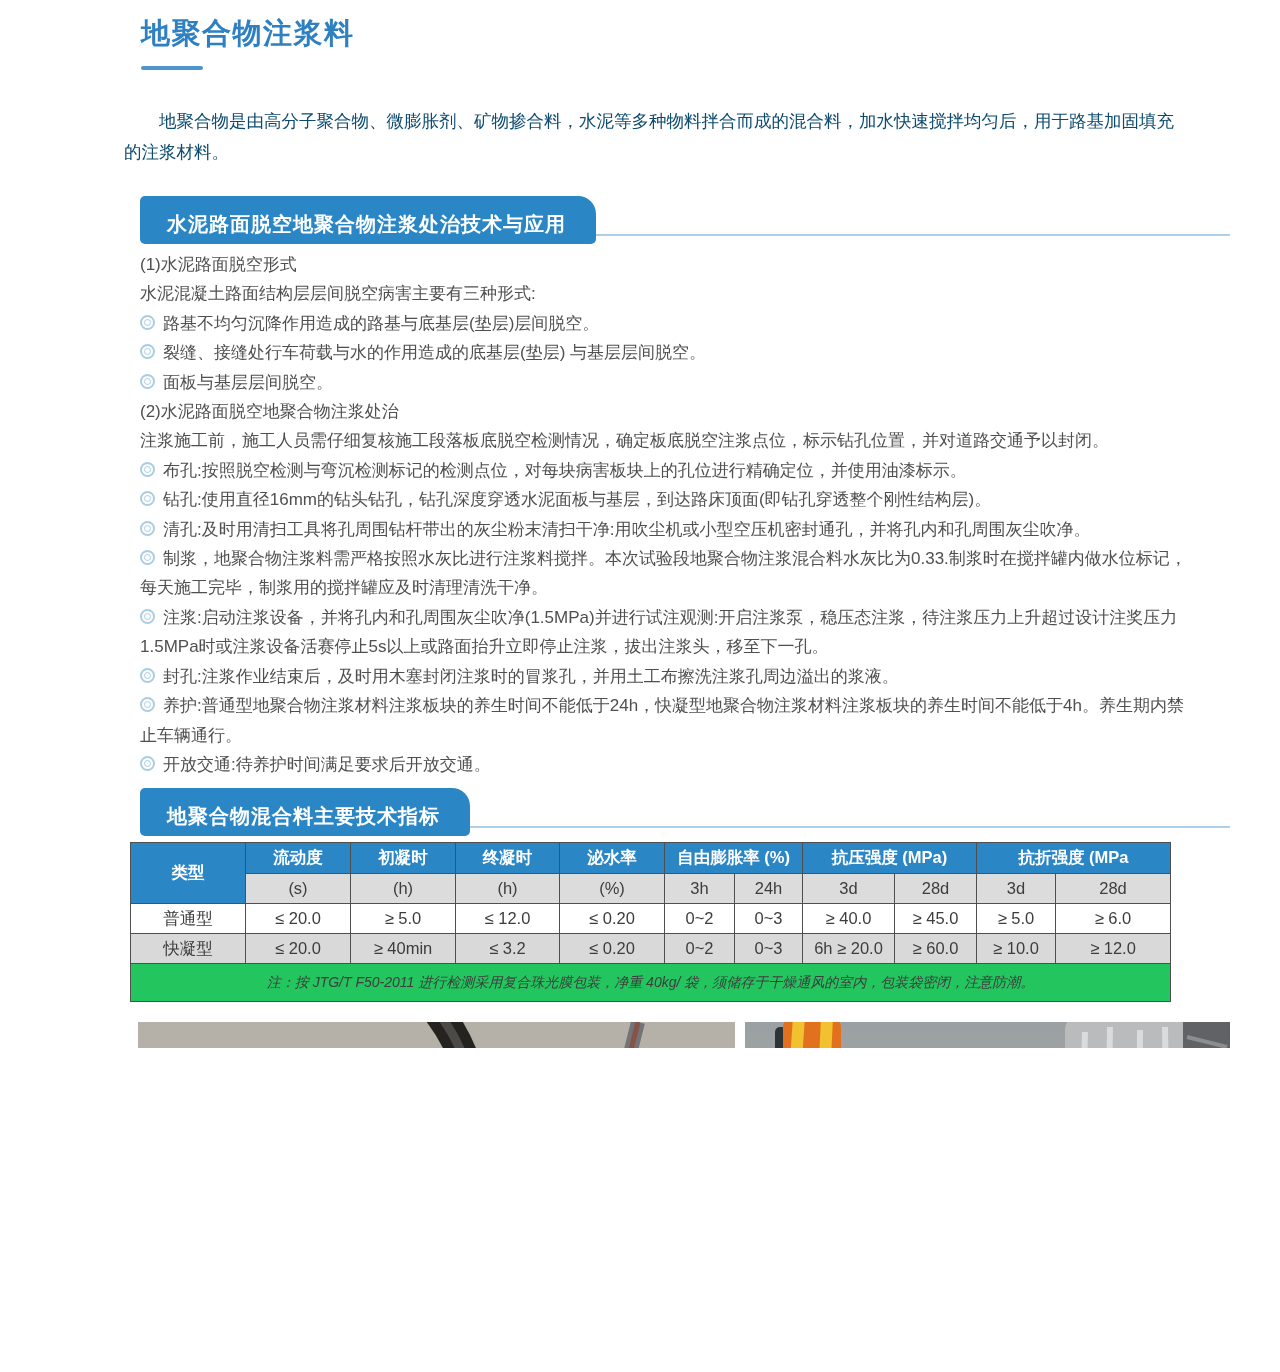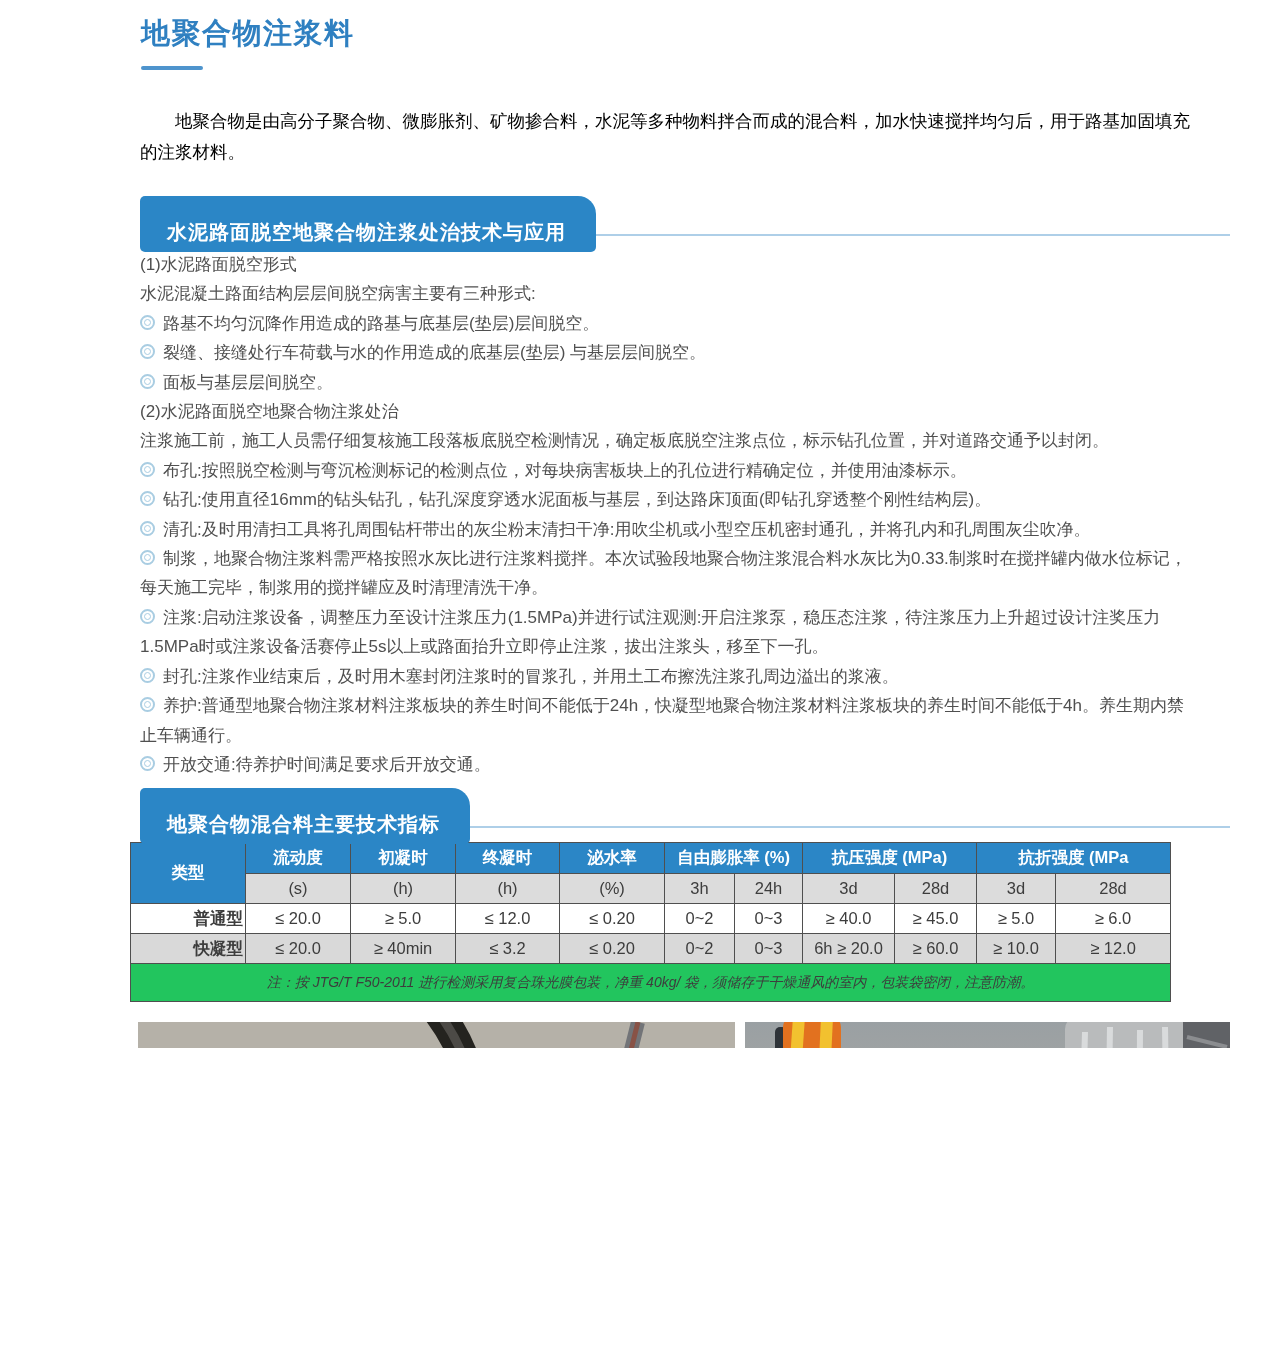--- a/index.html
+++ b/index.html
@@ -2,40 +2,40 @@
 <html><head>
 <meta charset="utf-8">
 <style>
   html,body{margin:0;padding:0;}
   body{width:1280px;height:1372px;background:#ffffff;font-family:"Liberation Sans","DejaVu Sans",sans-serif;}
   .page{position:relative;width:1280px;height:1048px;background:#fff;overflow:hidden;}
 
   .doc-title{position:absolute;top:14px;left:141px;font-size:29px;font-weight:bold;color:#2f80c1;letter-spacing:1.5px;}
   .title-dash{position:absolute;top:66px;left:141px;width:62px;height:4px;background:#4e94cd;border-radius:2px;}
 
-  .intro{position:absolute;top:106px;left:140px;width:1050px;font-size:17.5px;color:#000000;line-height:31px;text-indent:2em;}
+  .intro{position:absolute;top:106px;left:124px;width:1050px;font-size:17.5px;color:#0c4a6e;line-height:31px;text-indent:2em;}
 
   .banner-row{position:absolute;left:140px;right:50px;height:40px;}
   .banner-row::after{content:'';position:absolute;left:4px;right:0;bottom:0;height:2px;background:#aecfe8;}
-  .banner{position:relative;z-index:1;display:inline-block;background:#2b86c6;color:#ffffff;font-size:20px;font-weight:bold;line-height:40px;padding:16px 30px 0 27px;border-radius:5px 18px 5px 5px;letter-spacing:1px;}
+  .banner{position:relative;z-index:1;display:inline-block;background:#2b86c6;color:#ffffff;font-size:20px;font-weight:bold;line-height:40px;padding:8px 30px 0 27px;border-radius:5px 18px 5px 5px;letter-spacing:1px;}
   .banner-row-1{top:196px;}
   .banner-row-2{top:788px;}
 
   .body-text{position:absolute;top:250px;left:140px;width:1052px;font-size:17px;color:#4f4f4f;}
   .body-text p{margin:0;line-height:29.4px;}
   .bullet{display:inline-block;position:relative;width:11px;height:11px;border:2px solid #a9cde2;border-radius:50%;margin-right:8px;vertical-align:-1px;}
   .bullet::after{content:'';position:absolute;inset:2px;border:1.5px solid #a9cde2;border-radius:50%;}
 
   .spec-table-wrap{position:absolute;top:842px;left:130px;width:1040px;}
   table.spec{width:1040px;border-collapse:collapse;table-layout:fixed;text-align:center;color:#3d3d3d;font-size:16.5px;}
   table.spec th,table.spec td{border:1.6px solid #4f4f4f;padding:0 2px;height:29px;overflow:hidden;}
   table.spec tr.head th{background:#2b86c6;color:#fff;font-weight:bold;height:30px;}
   table.spec tr.sub th{background:#dcdcdc;font-weight:normal;}
   table.spec tr.alt td{background:#d9d9d9;}
-  table.spec td.typecell{font-weight:bold;text-align:right;}
+  table.spec td.typecell{font-weight:normal;}
   table.spec tr.note td{height:37px;font-size:14px;background:#22c55e;font-style:italic;}
 
   .photo{position:absolute;top:1022px;height:326px;overflow:hidden;}
   .photo svg{display:block;width:100%;height:100%;}
   .photo-left{left:138px;width:597px;}
   .photo-right{left:745px;width:485px;}
 
   .artifact{position:absolute;top:1350px;height:22px;background:#e7e7e7;}
 </style>
 </head>
@@ -57,21 +57,21 @@
     <p><span>水泥混凝土路面结构层层间脱空病害主要有三种形式:</span></p>
     <p><span class="bullet"></span><span>路基不均匀沉降作用造成的路基与底基层(垫层)层间脱空。</span></p>
     <p><span class="bullet"></span><span>裂缝、接缝处行车荷载与水的作用造成的底基层(垫层) 与基层层间脱空。</span></p>
     <p><span class="bullet"></span><span>面板与基层层间脱空。</span></p>
     <p><span>(2)水泥路面脱空地聚合物注浆处治</span></p>
     <p><span>注浆施工前，施工人员需仔细复核施工段落板底脱空检测情况，确定板底脱空注浆点位，标示钻孔位置，并对道路交通予以封闭。</span></p>
     <p><span class="bullet"></span><span>布孔:按照脱空检测与弯沉检测标记的检测点位，对每块病害板块上的孔位进行精确定位，并使用油漆标示。</span></p>
     <p><span class="bullet"></span><span>钻孔:使用直径16mm的钻头钻孔，钻孔深度穿透水泥面板与基层，到达路床顶面(即钻孔穿透整个刚性结构层)。</span></p>
     <p><span class="bullet"></span><span>清孔:及时用清扫工具将孔周围钻杆带出的灰尘粉末清扫干净:用吹尘机或小型空压机密封通孔，并将孔内和孔周围灰尘吹净。</span></p>
     <p><span class="bullet"></span><span>制浆，地聚合物注浆料需严格按照水灰比进行注浆料搅拌。本次试验段地聚合物注浆混合料水灰比为0.33.制浆时在搅拌罐内做水位标记，每天施工完毕，制浆用的搅拌罐应及时清理清洗干净。</span></p>
-    <p><span class="bullet"></span><span>注浆:启动注浆设备，调整压力至设计注浆压力(1.5MPa)并进行试注观测:开启注浆泵，稳压态注浆，待注浆压力上升超过设计注奖压力1.5MPa时或注浆设备活赛停止5s以上或路面抬升立即停止注浆，拔出注浆头，移至下一孔。</span></p>
+    <p><span class="bullet"></span><span>注浆:启动注浆设备，并将孔内和孔周围灰尘吹净(1.5MPa)并进行试注观测:开启注浆泵，稳压态注浆，待注浆压力上升超过设计注奖压力1.5MPa时或注浆设备活赛停止5s以上或路面抬升立即停止注浆，拔出注浆头，移至下一孔。</span></p>
     <p><span class="bullet"></span><span>封孔:注浆作业结束后，及时用木塞封闭注浆时的冒浆孔，并用土工布擦洗注浆孔周边溢出的浆液。</span></p>
     <p><span class="bullet"></span><span>养护:普通型地聚合物注浆材料注浆板块的养生时间不能低于24h，快凝型地聚合物注浆材料注浆板块的养生时间不能低于4h。养生期内禁止车辆通行。</span></p>
     <p><span class="bullet"></span><span>开放交通:待养护时间满足要求后开放交通。</span></p>
   </div>
 
   <div class="banner-row banner-row-2">
     <span class="banner">地聚合物混合料主要技术指标</span>
   </div>
 
   <div class="spec-table-wrap">

